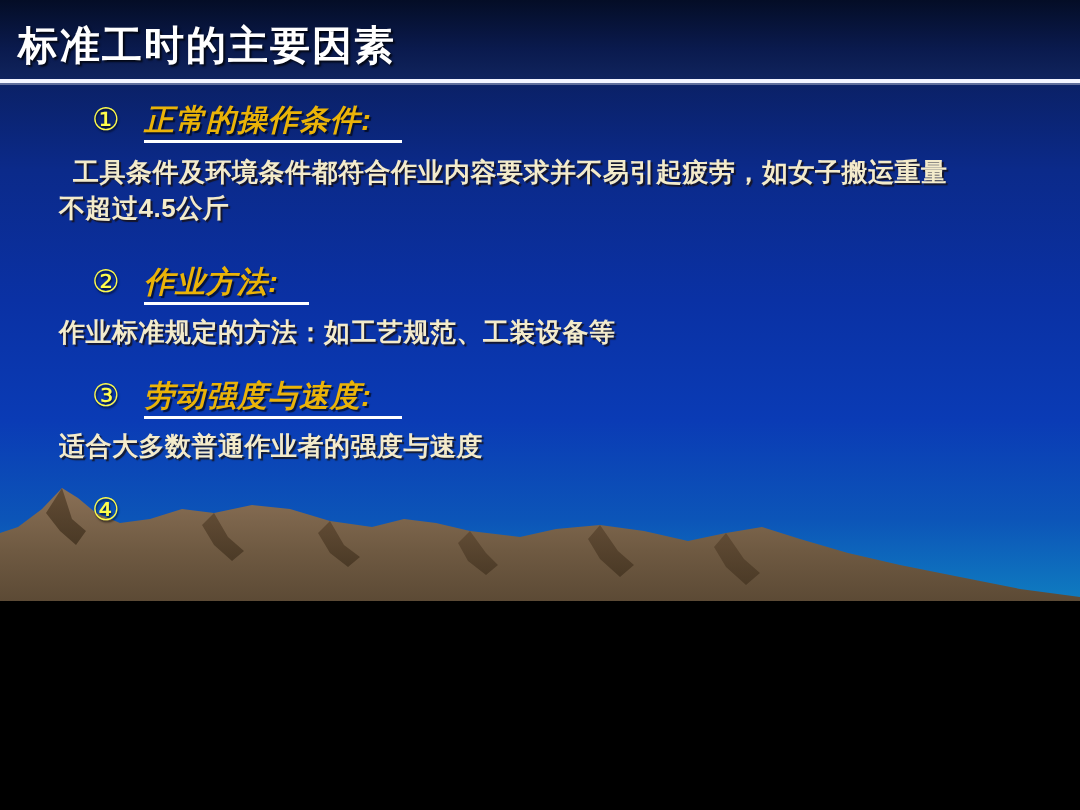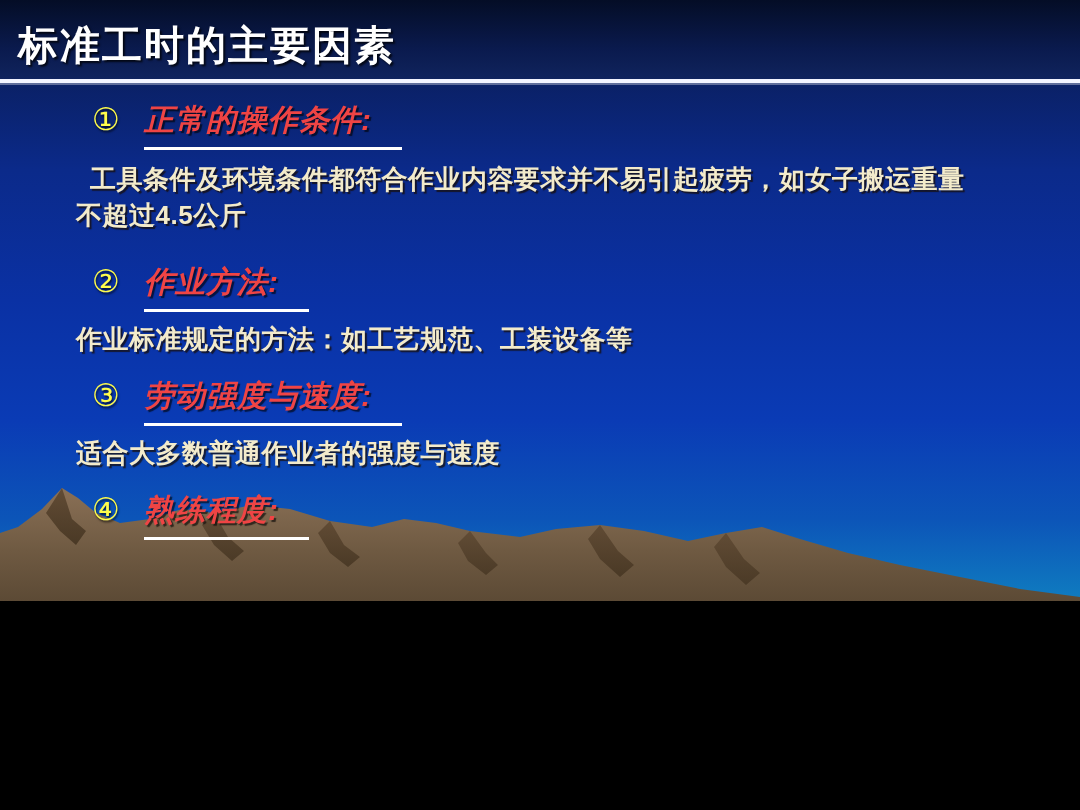--- a/index.html
+++ b/index.html
@@ -94,30 +94,30 @@
     font-size: 31px;
     color: #fffd4b;
     text-shadow: 1px 2px 2px rgba(0,0,0,0.65);
     font-weight: normal;
     line-height: 1;
   }
   .head-label {
     font-size: 30px;
     font-weight: bold;
     font-style: italic;
-    color: #ef4444;
+    color: #eab308;
     letter-spacing: 1px;
     border-bottom: 3px solid #ffffff;
     padding-right: 30px;
-    padding-bottom: 11px;
+    padding-bottom: 4px;
     text-shadow: 2px 2px 1px rgba(0,0,0,0.62);
     line-height: 1.05;
   }
   .body-text {
-    margin-left: 76px;
+    margin-left: 59px;
     margin-top: 11px;
     width: 910px;
     font-size: 26px;
     font-weight: bold;
     color: #f3ebcb;
     line-height: 1.42;
     text-indent: 14px;
     text-shadow: 2px 2px 1px rgba(25,12,0,0.72);
     letter-spacing: 0.5px;
   }
@@ -181,21 +181,20 @@
       <div class="item-head">
         <span class="marker">③</span>
         <span class="head-label">劳动强度与速度:</span>
       </div>
       <div class="body-text noindent">适合大多数普通作业者的强度与速度</div>
     </div>
 
     <div class="item" style="top:414px">
       <div class="item-head">
         <span class="marker">④</span>
-        <span class="head-label">熟练程度:</span>
       </div>
     </div>
 
     <div class="item" style="top:576px">
       <div class="item-head">
         <span class="marker">⑤</span>
         <span class="head-label">质量标准:</span>
       </div>
     </div>
 

